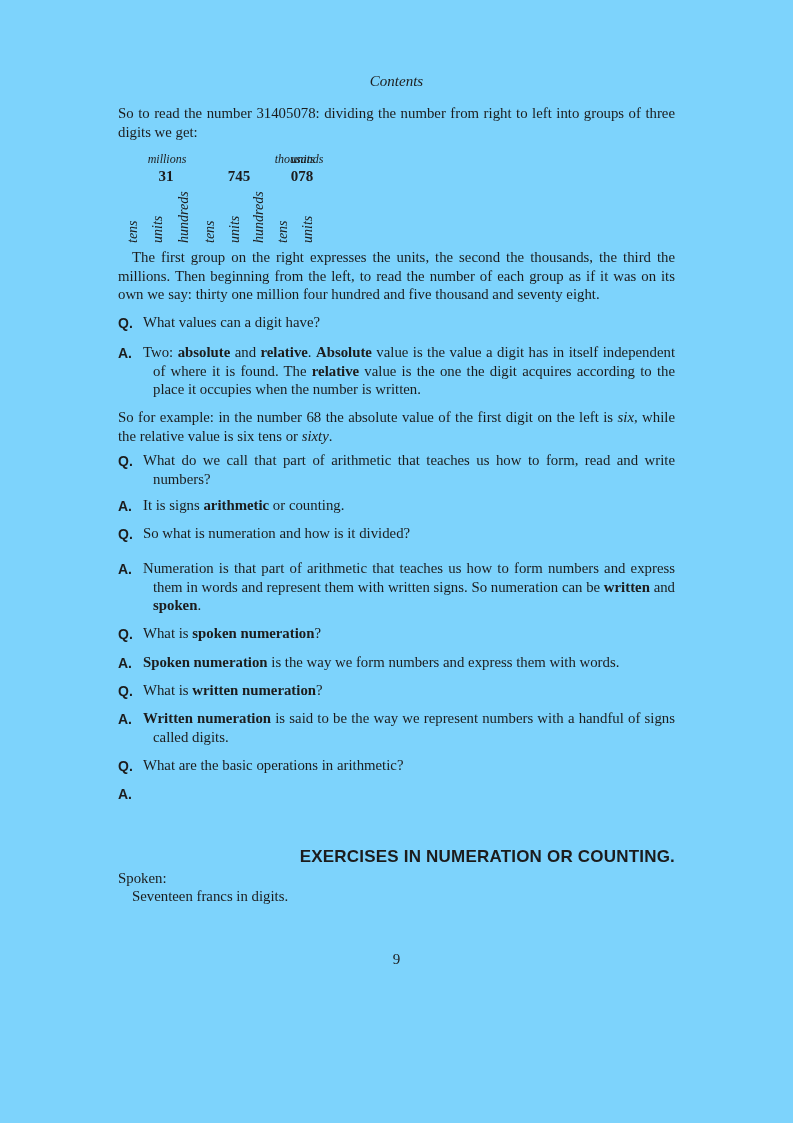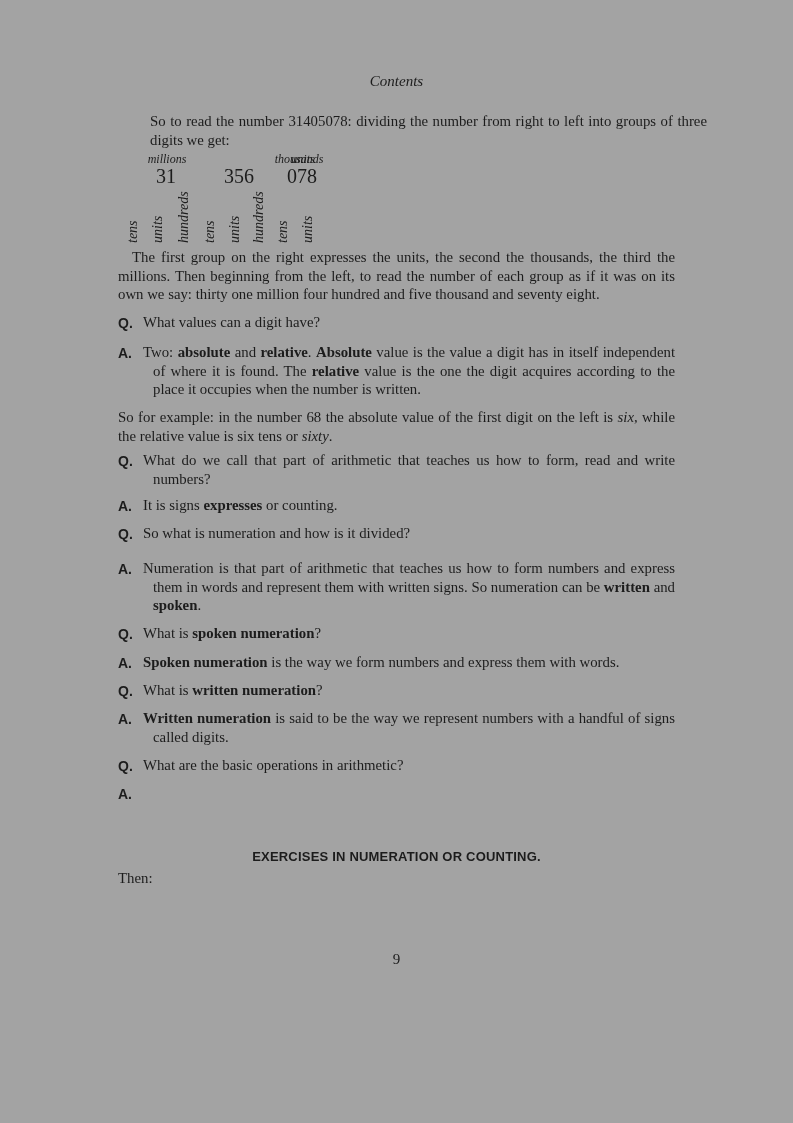--- a/index.html
+++ b/index.html
@@ -1,72 +1,73 @@
 <!DOCTYPE html>
 <html><head>
 <meta charset="utf-8">
 <style>
   * { margin:0; padding:0; box-sizing:border-box; }
   html,body { width:793px; height:1123px; }
   body { background:#ffffff; font-family:"Liberation Serif", serif; color:#1c1c1c; position:relative; }
-  .page { position:absolute; left:0; top:0; width:793px; height:1123px; background:#a3a3a3; overflow:hidden; }
+  .page { position:absolute; left:0; top:0; width:793px; height:1123px; background:#7dd3fc; overflow:hidden; }
   .running-header { position:absolute; top:72px; left:0; width:793px; text-align:center;
                     font-style:italic; font-size:15px; line-height:18px; }
   .content { position:absolute; left:118px; top:0; width:557px; height:1123px; }
   .block { position:absolute; left:0; width:557px; font-size:14.8px; line-height:18.6px; text-align:justify; }
   .b { font-weight:bold; }
   .i { font-style:italic;margin-top:41px; }
   .qa { padding-left:35px; text-indent:-10px; }
   .qa-label { position:absolute; left:0; top:0.5px; font-family:"Liberation Sans", sans-serif;
               font-weight:bold; font-size:14px; text-indent:0; }
-  .heading { font-family:"Liberation Sans", sans-serif; font-weight:bold; font-size:13px;
-             letter-spacing:0.2px; text-align:center; }
+  .heading { font-family:"Liberation Sans", sans-serif; font-weight:bold; font-size:17px;
+             letter-spacing:0.2px; text-align:right; }
   .ntable { height:92px; }
   .ntable .hdr { position:absolute; top:0; transform:translateX(-50%); font-style:italic;
                  font-size:12px; white-space:nowrap; line-height:16px; }
-  .ntable .dig { position:absolute; top:17px; transform:translateX(-50%); font-size:20px;
-                 line-height:16px; }
+  .ntable .dig { position:absolute; top:17px; transform:translateX(-50%); font-size:15px;
+                 line-height:16px;font-weight:bold; }
   .ntable .place { position:absolute; bottom:0; transform-origin:0 100%; transform:rotate(-90deg);
                    font-style:italic; font-size:14px; line-height:14px; white-space:nowrap; }
   .page-number { position:absolute; top:951px; left:0; width:793px; text-align:center; font-size:15px; }
 </style>
 </head>
 <body>
 
 <div class="page">
   <div class="running-header">Contents</div>
   <div class="content">
-      <div class="block" style="top: 112px; margin-left: 32px;"><span>So to read the number 31405078: dividing the number from right to left into groups of three digits we get:</span></div>
+      <div class="block" style="top: 104px;"><span>So to read the number 31405078: dividing the number from right to left into groups of three digits we get:</span></div>
       <div class="block ntable" style="top: 151px;">
         <span class="hdr" style="left: 49px;">millions</span>
         <span class="hdr" style="left: 136px; margin-left: 45px;">thousands</span>
         <span class="hdr" style="left: 185px;">units</span>
         <span class="dig" style="left: 48px;">31</span>
-        <span class="dig" style="left: 121px;">356</span>
+        <span class="dig" style="left: 121px;">745</span>
         <span class="dig" style="left: 184px;">078</span>
         <span class="place" style="left: 22px;">tens</span>
         <span class="place" style="left: 47px;">units</span>
         <span class="place" style="left: 73px;">hundreds</span>
         <span class="place" style="left: 99px;">tens</span>
         <span class="place" style="left: 124px;">units</span>
         <span class="place" style="left: 148px;">hundreds</span>
         <span class="place" style="left: 172px;">tens</span>
         <span class="place" style="left: 197px;">units</span>
       </div>
       <div class="block" style="top: 248px; text-indent: 14px;"><span>The first group on the right expresses the units, the second the thousands, the third the millions. Then beginning from the left, to read the number of each group as if it was on its own we say: thirty one million four hundred and five thousand and seventy eight.</span></div>
       <div class="block qa" style="top: 313px;"><span class="qa-label">Q.</span><span><span>What values can a digit have?</span></span></div>
       <div class="block qa" style="top: 343px;"><span class="qa-label">A.</span><span><span>Two: </span><span class="b">absolute</span><span> and </span><span class="b">relative</span><span>. </span><span class="b">Absolute</span><span> value is the value a digit has in itself independent of where it is found. The </span><span class="b">relative</span><span> value is the one the digit acquires according to the place it occupies when the number is written.</span></span></div>
       <div class="block" style="top: 408px;"><span>So for example: in the number 68 the absolute value of the first digit on the left is </span><span class="i">six</span><span>, while the relative value is six tens or </span><span class="i">sixty</span><span>.</span></div>
       <div class="block qa" style="top: 451px;"><span class="qa-label">Q.</span><span><span>What do we call that part of arithmetic that teaches us how to form, read and write numbers?</span></span></div>
-      <div class="block qa" style="top: 496px;"><span class="qa-label">A.</span><span><span>It is signs </span><span class="b">expresses</span><span> or counting.</span></span></div>
+      <div class="block qa" style="top: 496px;"><span class="qa-label">A.</span><span><span>It is signs </span><span class="b">arithmetic</span><span> or counting.</span></span></div>
       <div class="block qa" style="top: 524px;"><span class="qa-label">Q.</span><span><span>So what is numeration and how is it divided?</span></span></div>
       <div class="block qa" style="top: 559px;"><span class="qa-label">A.</span><span><span>Numeration is that part of arithmetic that teaches us how to form numbers and express them in words and represent them with written signs. So numeration can be </span><span class="b">written</span><span> and </span><span class="b">spoken</span><span>.</span></span></div>
       <div class="block qa" style="top: 624px;"><span class="qa-label">Q.</span><span><span>What is </span><span class="b">spoken numeration</span><span>?</span></span></div>
       <div class="block qa" style="top: 653px;"><span class="qa-label">A.</span><span><span class="b">Spoken numeration</span><span> is the way we form numbers and express them with words.</span></span></div>
       <div class="block qa" style="top: 681px;"><span class="qa-label">Q.</span><span><span>What is </span><span class="b">written numeration</span><span>?</span></span></div>
       <div class="block qa" style="top: 709px;"><span class="qa-label">A.</span><span><span class="b">Written numeration</span><span> is said to be the way we represent numbers with a handful of signs called digits.</span></span></div>
       <div class="block qa" style="top: 756px;"><span class="qa-label">Q.</span><span><span>What are the basic operations in arithmetic?</span></span></div>
       <div class="block qa" style="top: 784px;"><span class="qa-label">A.</span></div>
       <div class="block heading" style="top: 848px;"><span>EXERCISES IN NUMERATION OR COUNTING.</span></div>
-      <div class="block" style="top: 869px;"><span>Then:</span></div>
+      <div class="block" style="top: 869px;"><span>Spoken:</span></div>
+      <div class="block" style="top: 887px; text-indent: 14px;"><span>Seventeen francs in digits.</span></div>
     </div>
   <div class="page-number">9</div>
 </div>
 
 </body></html>

